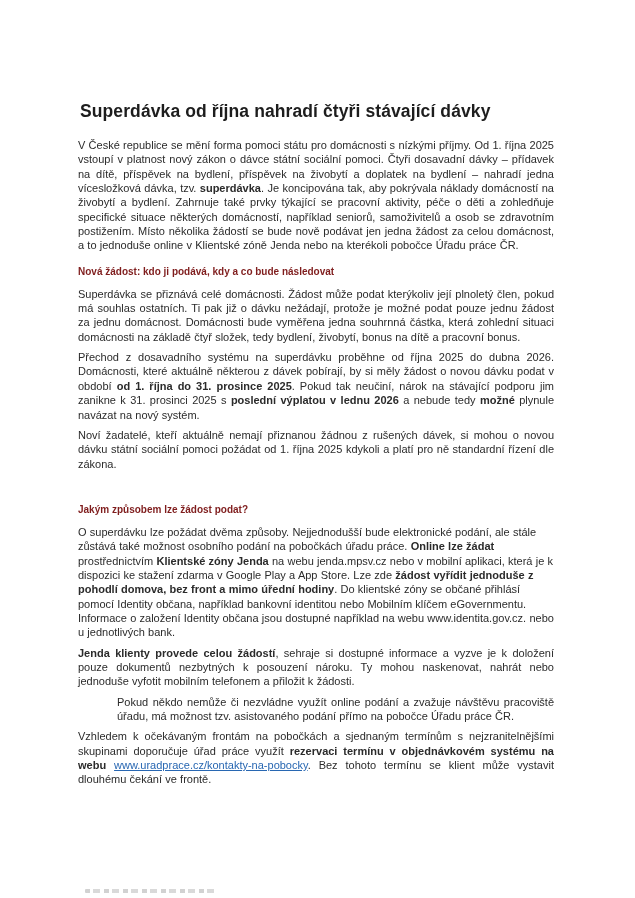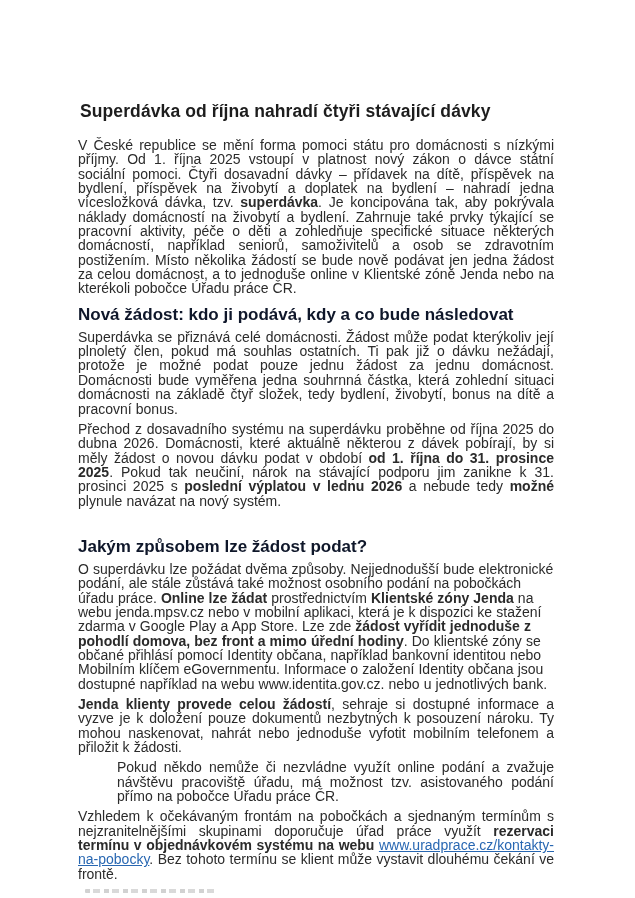--- a/index.html
+++ b/index.html
@@ -20,29 +20,29 @@
   }
   h1.doc-title {
     font-size: 17.5px;
     line-height: 22px;
     font-weight: bold;
     color: #1d1d1d;
     margin: 12px 2px 16px 2px;
     letter-spacing: 0.1px;
   }
   h2.section-heading {
-    font-size: 17px;
+    font-size: 10px;
     line-height: 16px;
     font-weight: bold;
-    color: #0f172a;
+    color: #7f1d1d;
     margin: 11px 0 7px 0;
   }
   h2.section-heading.gap-lg { margin-top: 31px; }
   p.doc-para {
-    font-size: 14px;
+    font-size: 11px;
     line-height: 14.35px;
     margin: 0 0 6px 0;
     color: #2b2b2b;
     word-spacing: 0.2px;
   }
   p.doc-para.gap-lg { }
   .b { font-weight: bold; }
   a.doc-link {
     color: var(--link-color, #2867b2);
     text-decoration: underline;
@@ -68,20 +68,21 @@
 </head>
 <body style="--link-color: #2867b2;">
 
 <main class="page">
   <h1 class="doc-title">Superdávka od října nahradí čtyři stávající dávky</h1>
   <div>
       <p class="doc-para" style="text-align: justify;"><span>V České republice se mění forma pomoci státu pro domácnosti s nízkými příjmy. Od 1. října 2025 vstoupí v platnost nový zákon o dávce státní sociální pomoci. Čtyři dosavadní dávky – přídavek na dítě, příspěvek na bydlení, příspěvek na živobytí a doplatek na bydlení – nahradí jedna vícesložková dávka, tzv. </span><span class="b">superdávka</span><span>. Je koncipována tak, aby pokrývala náklady domácností na živobytí a bydlení. Zahrnuje také prvky týkající se pracovní aktivity, péče o děti a zohledňuje specifické situace některých domácností, například seniorů, samoživitelů a osob se zdravotním postižením. Místo několika žádostí se bude nově podávat jen jedna žádost za celou domácnost, a to jednoduše online v Klientské zóně Jenda nebo na kterékoli pobočce Úřadu práce ČR.</span></p>
       <h2 class="section-heading">Nová žádost: kdo ji podává, kdy a co bude následovat</h2>
       <p class="doc-para" style="text-align: justify;"><span>Superdávka se přiznává celé domácnosti. Žádost může podat kterýkoliv její plnoletý člen, pokud má souhlas ostatních. Ti pak již o dávku nežádají, protože je možné podat pouze jednu žádost za jednu domácnost. Domácnosti bude vyměřena jedna souhrnná částka, která zohlední situaci domácnosti na základě čtyř složek, tedy bydlení, živobytí, bonus na dítě a pracovní bonus.</span></p>
       <p class="doc-para" style="text-align: justify;"><span>Přechod z dosavadního systému na superdávku proběhne od října 2025 do dubna 2026. Domácnosti, které aktuálně některou z dávek pobírají, by si měly žádost o novou dávku podat v období </span><span class="b">od 1. října do 31. prosince 2025</span><span>. Pokud tak neučiní, nárok na stávající podporu jim zanikne k 31. prosinci 2025 s </span><span class="b">poslední výplatou v lednu 2026</span><span> a nebude tedy </span><span class="b">možné</span><span> plynule navázat na nový systém.</span></p>
+      <p class="doc-para" style="text-align: justify;"><span>Noví žadatelé, kteří aktuálně nemají přiznanou žádnou z rušených dávek, si mohou o novou dávku státní sociální pomoci požádat od 1. října 2025 kdykoli a platí pro ně standardní řízení dle zákona.</span></p>
       <h2 class="section-heading gap-lg">Jakým způsobem lze žádost podat?</h2>
       <p class="doc-para" style="text-align: left;"><span>O superdávku lze požádat dvěma způsoby. Nejjednodušší bude elektronické podání, ale stále zůstává také možnost osobního podání na pobočkách úřadu práce. </span><span class="b">Online lze žádat</span><span> prostřednictvím </span><span class="b">Klientské zóny Jenda</span><span> na webu jenda.mpsv.cz nebo v mobilní aplikaci, která je k dispozici ke stažení zdarma v Google Play a App Store. Lze zde </span><span class="b">žádost vyřídit jednoduše z pohodlí domova, bez front a mimo úřední hodiny</span><span>. Do klientské zóny se občané přihlásí pomocí Identity občana, například bankovní identitou nebo Mobilním klíčem eGovernmentu. Informace o založení Identity občana jsou dostupné například na webu www.identita.gov.cz. nebo u jednotlivých bank.</span></p>
       <p class="doc-para gap-lg" style="text-align: justify;"><span class="b">Jenda klienty provede celou žádostí</span><span>, sehraje si dostupné informace a vyzve je k doložení pouze dokumentů nezbytných k posouzení nároku. Ty mohou naskenovat, nahrát nebo jednoduše vyfotit mobilním telefonem a přiložit k žádosti.</span></p>
       <p class="doc-para" style="text-align: justify; margin-left: 39px;"><span>Pokud někdo nemůže či nezvládne využít online podání a zvažuje návštěvu pracoviště úřadu, má možnost tzv. asistovaného podání přímo na pobočce Úřadu práce ČR.</span></p>
       <p class="doc-para" style="text-align: justify;"><span>Vzhledem k očekávaným frontám na pobočkách a sjednaným termínům s nejzranitelnějšími skupinami doporučuje úřad práce využít </span><span class="b">rezervaci termínu v objednávkovém systému na webu </span><a class="doc-link" href="#">www.uradprace.cz/kontakty-na-pobocky</a><span>. Bez tohoto termínu se klient může vystavit dlouhému čekání ve frontě.</span></p>
     </div>
 </main>
 
 <div class="cutoff-fragment"></div>
 

